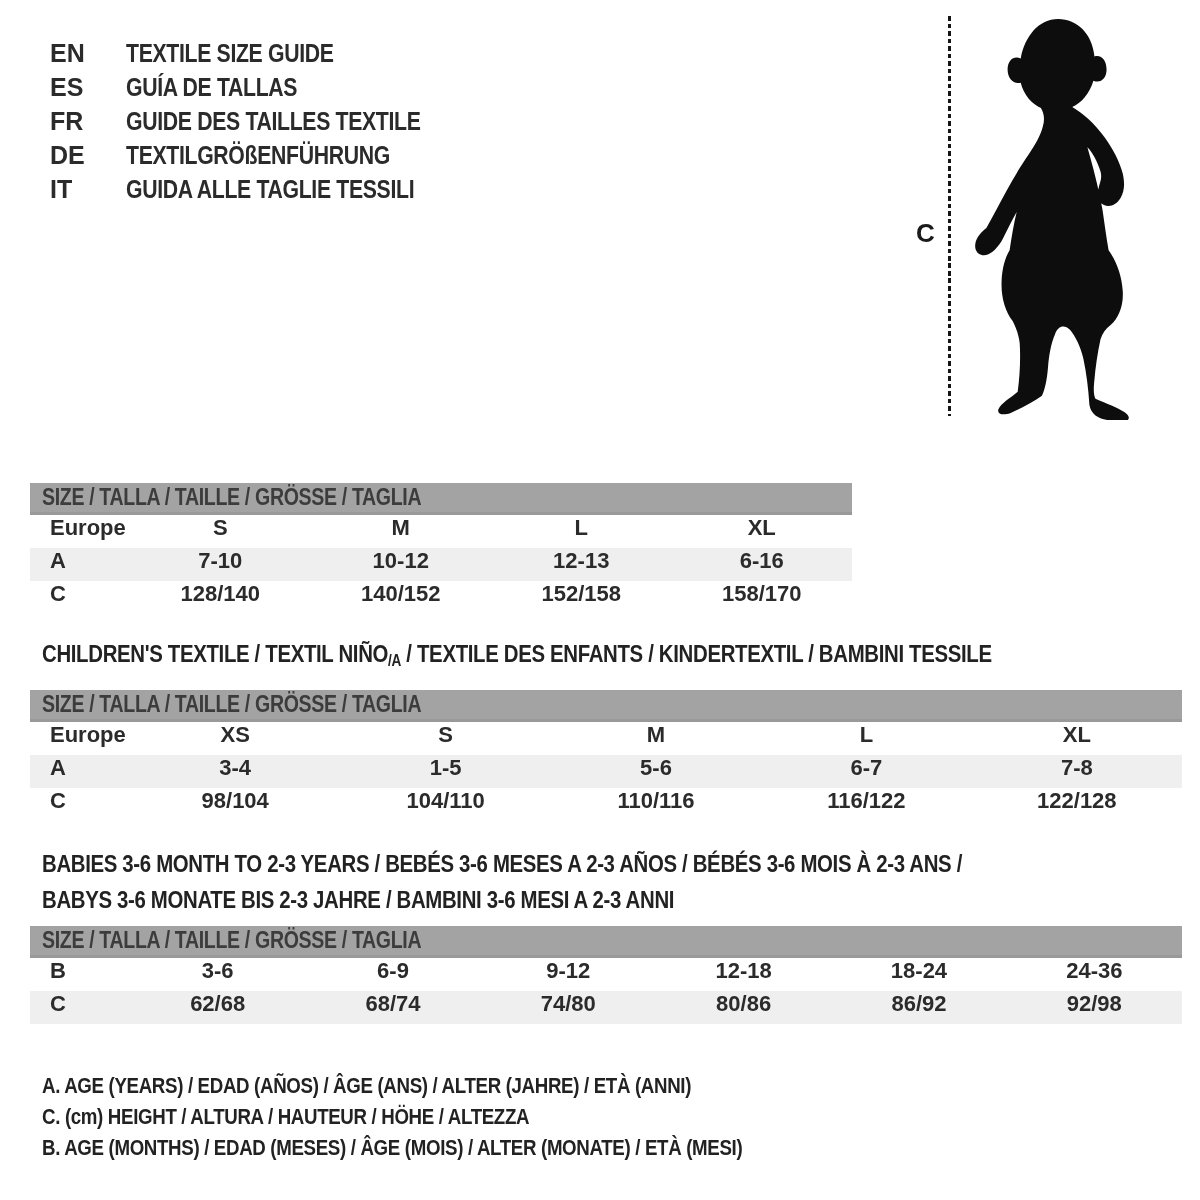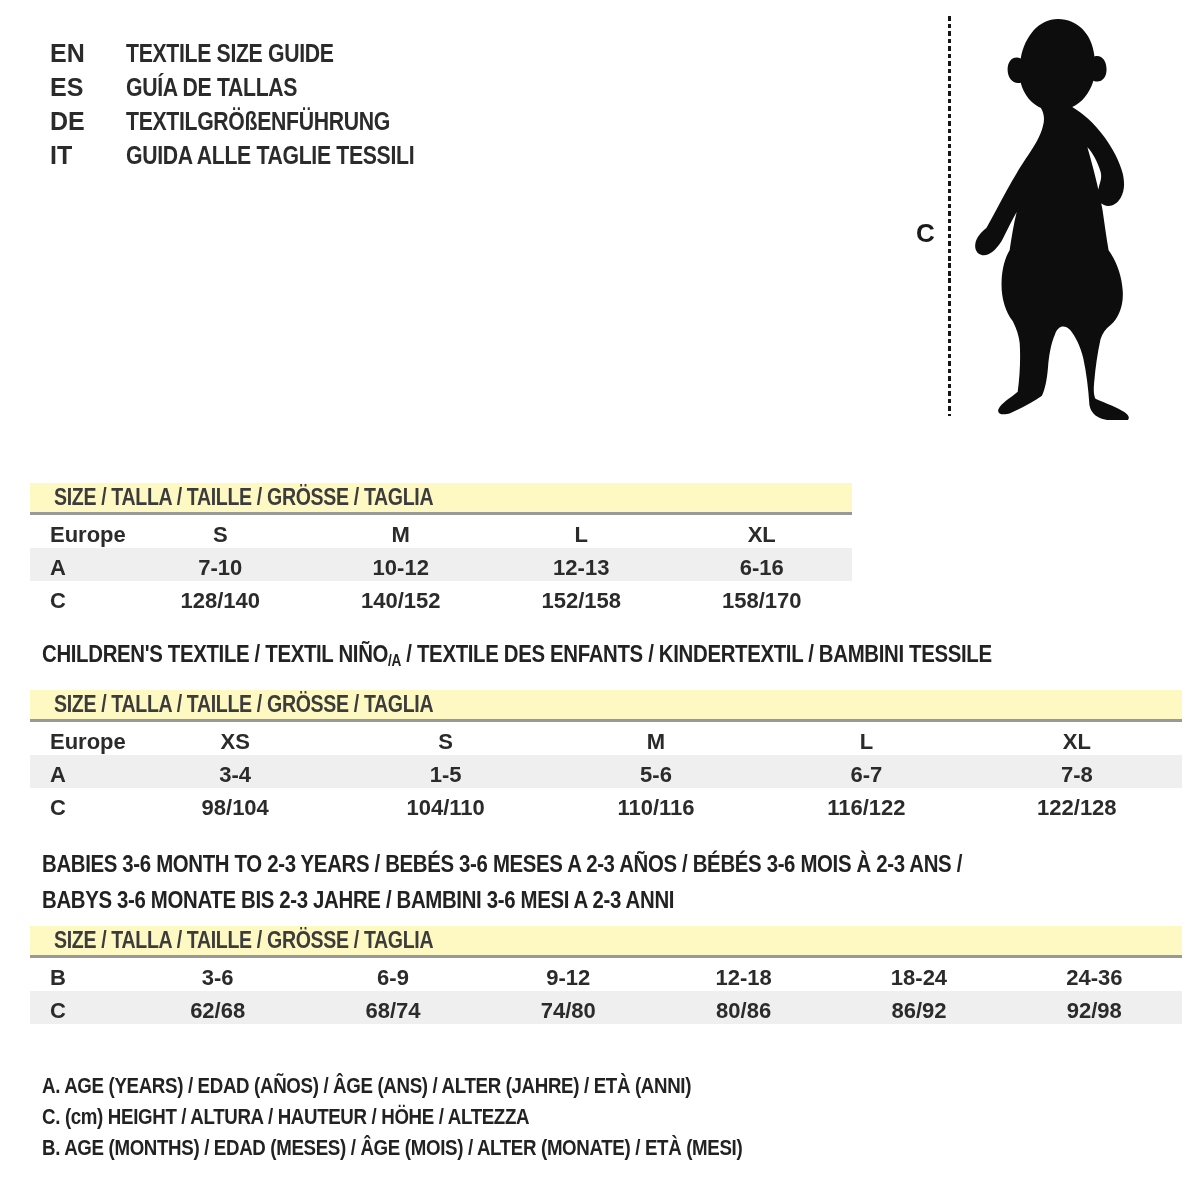--- a/index.html
+++ b/index.html
@@ -33,25 +33,25 @@
   .h-babies1  { top:851px; }
   .h-babies2  { top:887px; }
   .subA { font-size:16px; vertical-align:-4px; }
 
   
   .size-table { position:absolute; left:30px; }
   .t-junior   { top:483px; width:822px; }
   .t-children { top:690px; width:1152px; }
   .t-babies   { top:926px; width:1152px; }
   .t-header {
-    height:29px; background:#fef9c3; border-bottom:3px solid #999999;
-    display:flex; align-items:center; padding-left:24px;
+    height:29px; background:#a3a3a3; border-bottom:3px solid #999999;
+    display:flex; align-items:center; padding-left:12px;
     font-weight:700; font-size:23px; color:#3c3c3c;
   }
-  .t-row { display:flex; height:33px; align-items:flex-end; font-weight:700; font-size:22px; }
+  .t-row { display:flex; height:33px; align-items:flex-start; font-weight:700; font-size:22px; }
   .t-row.alt { background:#efefef; }
   .t-label { width:80px; padding-left:20px; }
   .t-cell { flex:1; text-align:center; }
 
   
   .legend { position:absolute; left:42px; top:1070px; }
   .legend-line { height:31px; line-height:31px; font-weight:700; font-size:22px; white-space:nowrap; color:#222; }
 </style>
 </head>
 <body>
@@ -59,20 +59,24 @@
 <div class="canvas">
 
   <div class="lang-block">
     <div class="lang-row">
       <span class="lang-code">EN</span>
       <span class="lang-title cond">TEXTILE SIZE GUIDE</span>
     </div>
     <div class="lang-row">
       <span class="lang-code">ES</span>
       <span class="lang-title cond">GUÍA DE TALLAS</span>
+    </div>
+    <div class="lang-row">
+      <span class="lang-code">FR</span>
+      <span class="lang-title cond">GUIDE DES TAILLES TEXTILE</span>
     </div>
     <div class="lang-row">
       <span class="lang-code">DE</span>
       <span class="lang-title cond">TEXTILGRÖßENFÜHRUNG</span>
     </div>
     <div class="lang-row">
       <span class="lang-code">IT</span>
       <span class="lang-title cond">GUIDA ALLE TAGLIE TESSILI</span>
     </div>
   </div>

